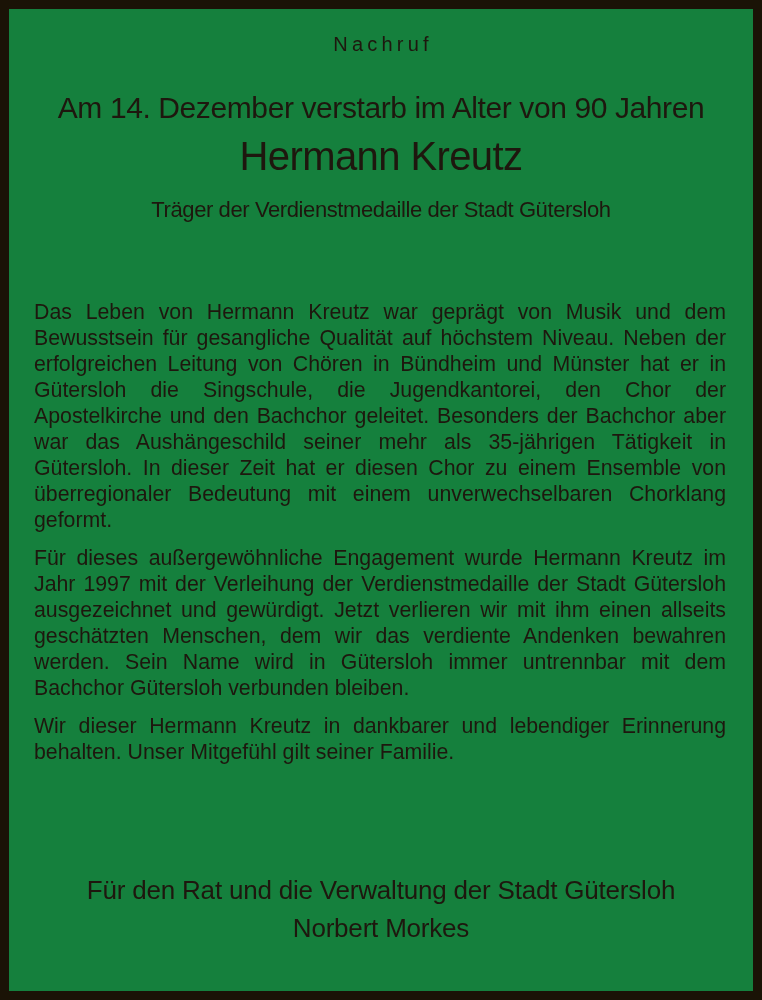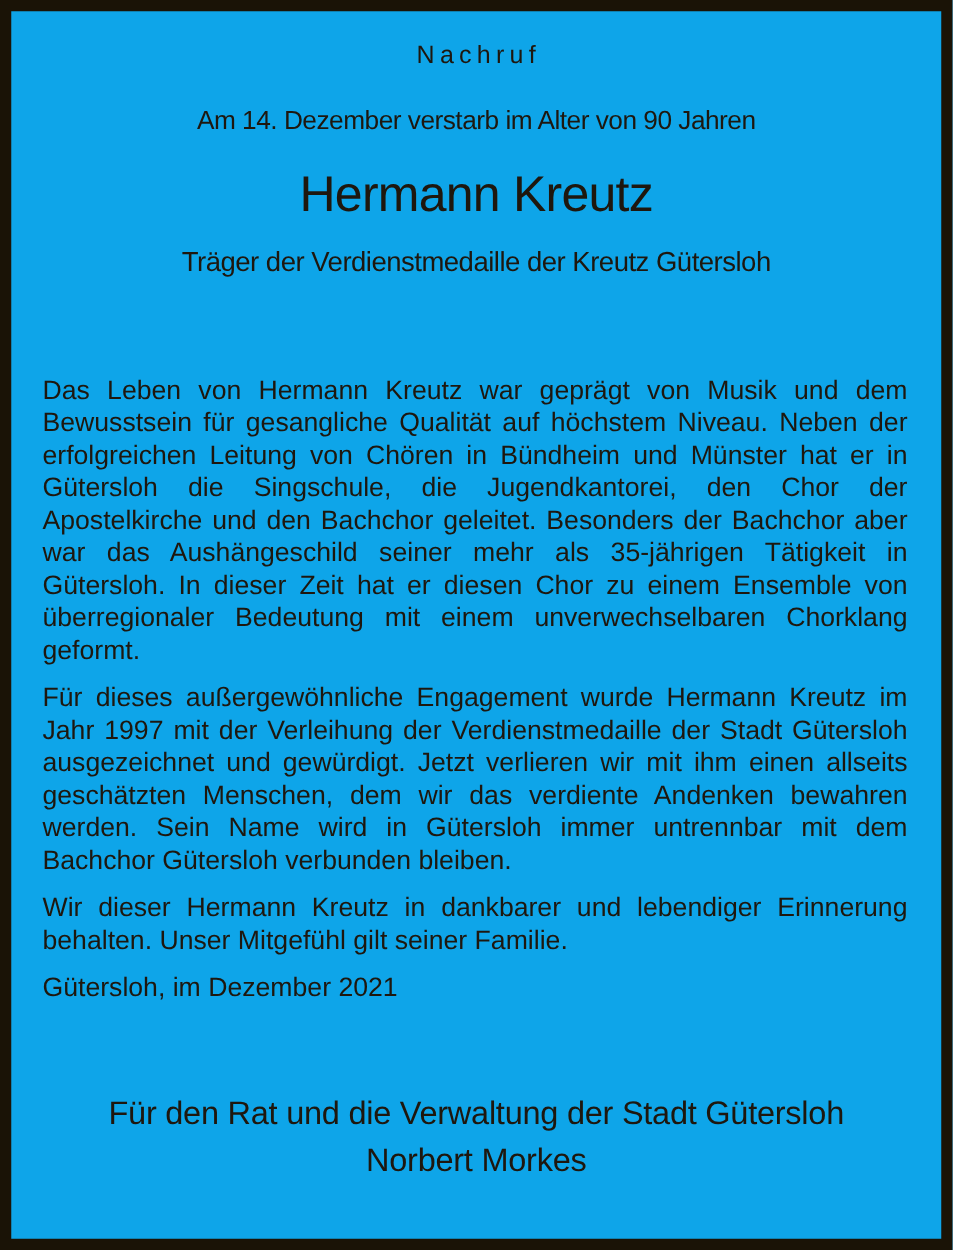--- a/index.html
+++ b/index.html
@@ -11,42 +11,42 @@
       width: 762px;
       height: 1000px;
       overflow: hidden;
     }
     .frame {
       position: relative;
       box-sizing: border-box;
       width: 762px;
       height: 1000px;
       border: 9px solid #1a1306;
-      background: #0ea5e9;
+      background: #15803d;
       color: #1e170e;
       font-family: "Liberation Sans", sans-serif;
     }
     .abs {
       position: absolute;
       left: 0;
       right: 0;
       text-align: center;
       white-space: nowrap;
       margin: 0;
     }
     .kicker {
       top: 22px;
       font-size: 20px;
       letter-spacing: 4.2px;
       line-height: 26px;
       padding-left: 4px;
     }
     .intro {
-      top: 73px;
-      font-size: 21px;
+      top: 84px;
+      font-size: 30px;
       line-height: 30px;
       letter-spacing: -0.4px;
     }
     .name {
       top: 113px;
       font-size: 40px;
       line-height: 68px;
       letter-spacing: -0.6px;
     }
     .subtitle {
@@ -95,27 +95,26 @@
 <body>
 
 <div class="frame">
 
   <p class="abs kicker">Nachruf</p>
 
   <p class="abs intro">Am 14. Dezember verstarb im Alter von 90 Jahren</p>
 
   <h1 class="abs name" style="font-weight:normal;">Hermann Kreutz</h1>
 
-  <p class="abs subtitle">Träger der Verdienstmedaille der Kreutz Gütersloh</p>
+  <p class="abs subtitle">Träger der Verdienstmedaille der Stadt Gütersloh</p>
 
   <div class="body">
     <p>Das Leben von Hermann Kreutz war geprägt von Musik und dem Bewusstsein für gesangliche Qualität auf höchstem Niveau. Neben der erfolgreichen Leitung von Chören in Bündheim und Münster hat er in Gütersloh die Singschule, die Jugendkantorei, den Chor der Apostelkirche und den Bachchor geleitet. Beson­ders der Bachchor aber war das Aushängeschild seiner mehr als 35-jährigen Tätigkeit in Gütersloh. In dieser Zeit hat er diesen Chor zu einem Ensemble von überregionaler Bedeutung mit einem unverwechselbaren Chorklang geformt.</p>
     <p>Für dieses außergewöhnliche Engagement wurde Hermann Kreutz im Jahr 1997 mit der Verleihung der Verdienstmedaille der Stadt Gütersloh ausgezeichnet und gewürdigt. Jetzt verlieren wir mit ihm einen allseits geschätzten Menschen, dem wir das verdiente Andenken bewahren werden. Sein Name wird in Gütersloh immer untrennbar mit dem Bachchor Gütersloh verbunden bleiben.</p>
     <p>Wir dieser Hermann Kreutz in dankbarer und lebendiger Erinnerung behalten. Unser Mitgefühl gilt seiner Familie.</p>
-    <p class="place-date">Gütersloh, im Dezember 2021</p>
   </div>
 
   <p class="abs sig-name">Norbert Morkes</p>
 
   <p class="abs sig-org">Für den Rat und die Verwaltung der Stadt Gütersloh</p>
 
 
 </div>
 
 </body></html>

